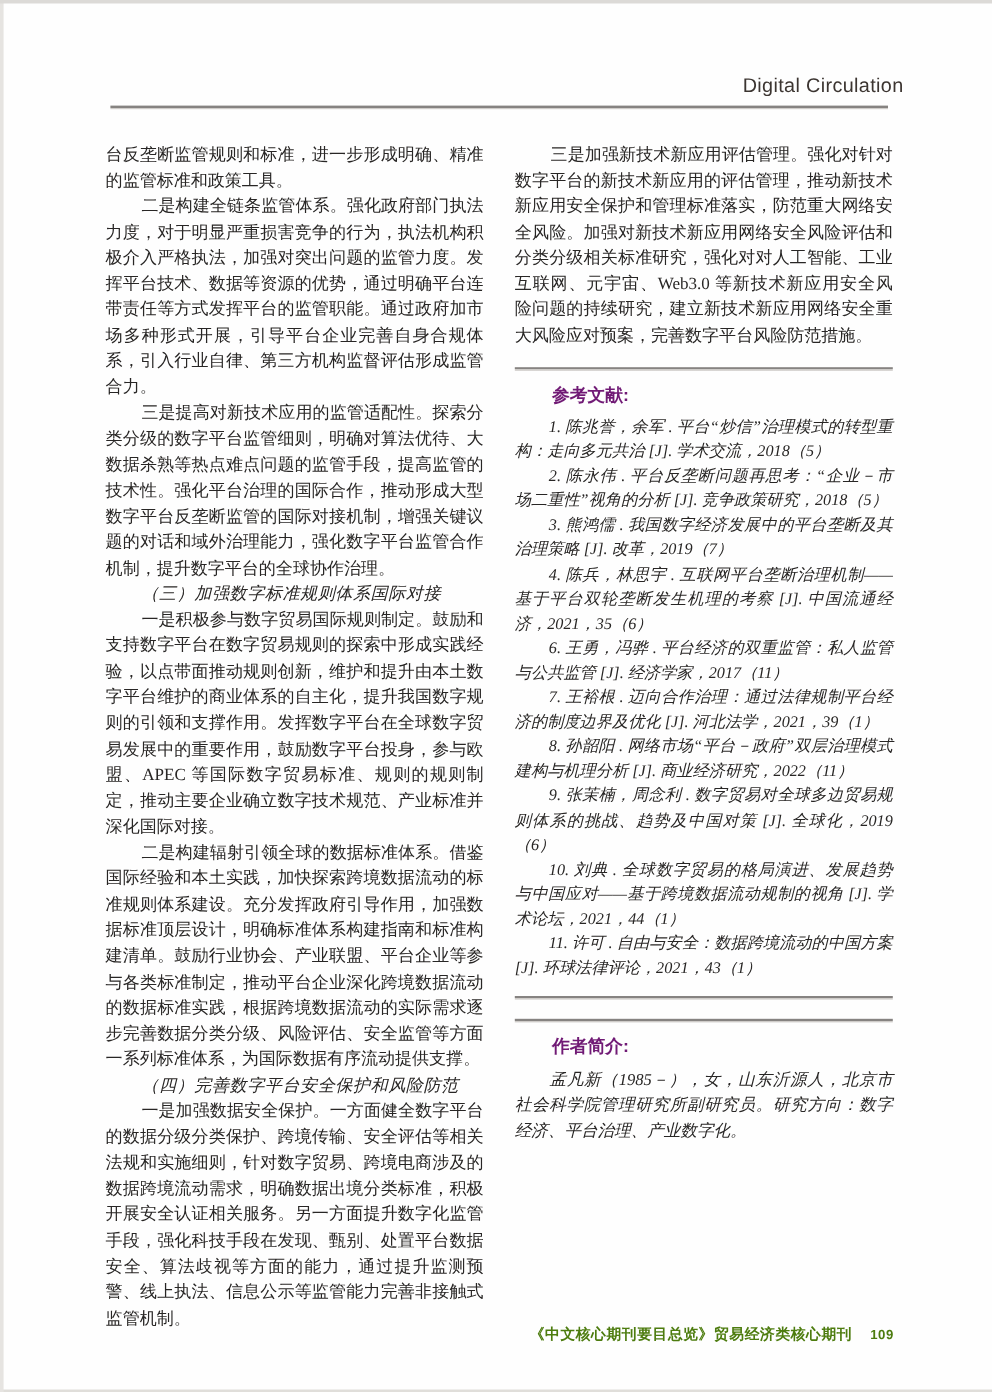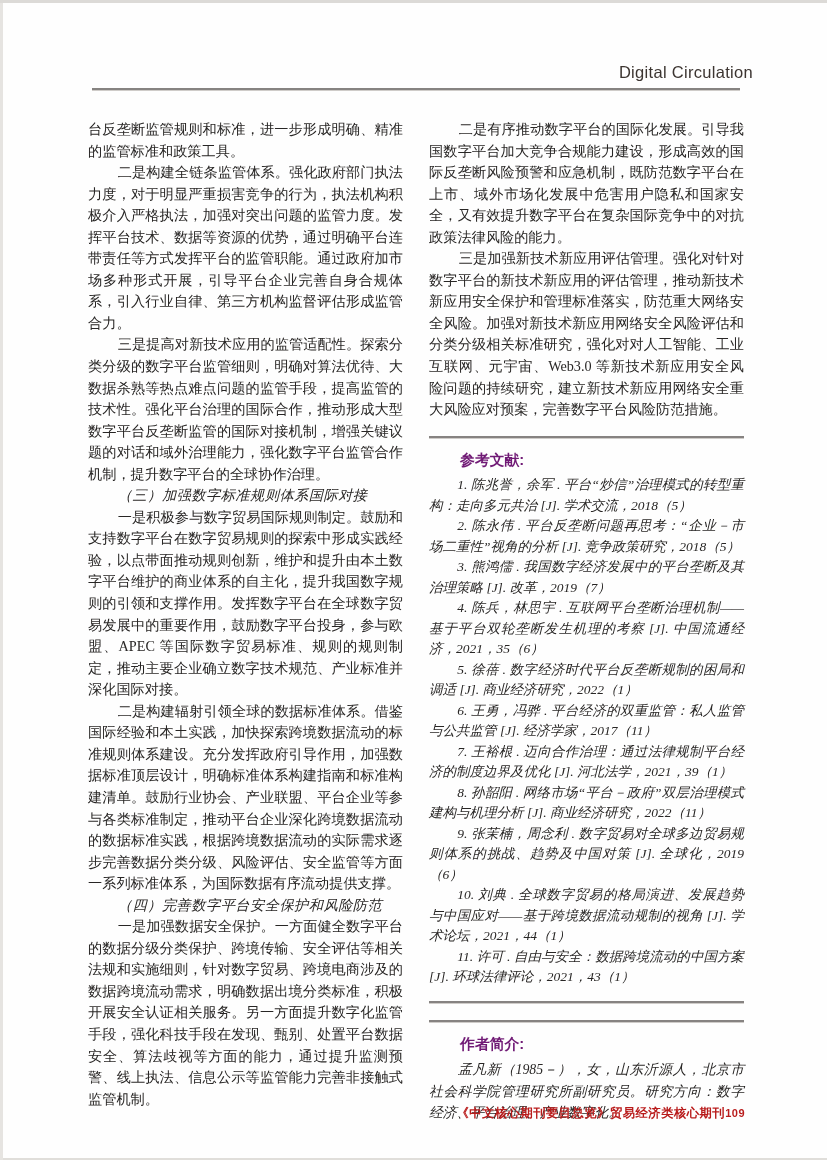--- a/index.html
+++ b/index.html
@@ -49,23 +49,23 @@
     font-size:13.5px; line-height:20.5px;
   }
   .double-rule-gap { margin-top:13px; }
   .double-rule-2 { margin-top:16px; }
   p.bio {
     margin:4px 0 0 0; text-indent:2.1em; font-style:italic;
     font-size:13.8px; line-height:21.5px;
   }
   .footer {
     position:absolute; top:1086px; right:82px;
-    display:flex; align-items:baseline; gap:0;
+    display:flex; align-items:baseline; gap:15px;
     font-family:"Liberation Sans","DejaVu Sans",sans-serif;
-    font-weight:bold; color:#b91c1c;
+    font-weight:bold; color:#4d7c0f;
   }
   .footer .journal-note { font-size:12.3px; letter-spacing:0.5px; }
   .footer .page-num { font-size:11px; letter-spacing:0.5px;margin-top:21px; }
 </style>
 </head>
 <body>
 
 <div class="page">
 
   <div class="header-title">Digital Circulation</div>
@@ -76,32 +76,30 @@
     <p class="body">二是构建全链条监管体系。强化政府部门执法力度，对于明显严重损害竞争的行为，执法机构积极介入严格执法，加强对突出问题的监管力度。发挥平台技术、数据等资源的优势，通过明确平台连带责任等方式发挥平台的监管职能。通过政府加市场多种形式开展，引导平台企业完善自身合规体系，引入行业自律、第三方机构监督评估形成监管合力。</p>
     <p class="body">三是提高对新技术应用的监管适配性。探索分类分级的数字平台监管细则，明确对算法优待、大数据杀熟等热点难点问题的监管手段，提高监管的技术性。强化平台治理的国际合作，推动形成大型数字平台反垄断监管的国际对接机制，增强关键议题的对话和域外治理能力，强化数字平台监管合作机制，提升数字平台的全球协作治理。</p>
     <p class="subhead">（三）加强数字标准规则体系国际对接</p>
     <p class="body">一是积极参与数字贸易国际规则制定。鼓励和支持数字平台在数字贸易规则的探索中形成实践经验，以点带面推动规则创新，维护和提升由本土数字平台维护的商业体系的自主化，提升我国数字规则的引领和支撑作用。发挥数字平台在全球数字贸易发展中的重要作用，鼓励数字平台投身，参与欧盟、APEC 等国际数字贸易标准、规则的规则制定，推动主要企业确立数字技术规范、产业标准并深化国际对接。</p>
     <p class="body">二是构建辐射引领全球的数据标准体系。借鉴国际经验和本土实践，加快探索跨境数据流动的标准规则体系建设。充分发挥政府引导作用，加强数据标准顶层设计，明确标准体系构建指南和标准构建清单。鼓励行业协会、产业联盟、平台企业等参与各类标准制定，推动平台企业深化跨境数据流动的数据标准实践，根据跨境数据流动的实际需求逐步完善数据分类分级、风险评估、安全监管等方面一系列标准体系，为国际数据有序流动提供支撑。</p>
     <p class="subhead">（四）完善数字平台安全保护和风险防范</p>
     <p class="body">一是加强数据安全保护。一方面健全数字平台的数据分级分类保护、跨境传输、安全评估等相关法规和实施细则，针对数字贸易、跨境电商涉及的数据跨境流动需求，明确数据出境分类标准，积极开展安全认证相关服务。另一方面提升数字化监管手段，强化科技手段在发现、甄别、处置平台数据安全、算法歧视等方面的能力，通过提升监测预警、线上执法、信息公示等监管能力完善非接触式监管机制。</p>
   </div>
 
   <div class="col col-right">
-    <p class="body">二是有序推动数字平台的国际化发展。引导我国数字平台加大竞争合规能力建设，形成高效的国际反垄断风险预警和应急机制，既防范数字平台在上市、域外市场化发展中危害用户隐私和国家安全，又有效提升数字平台在复杂国际竞争中的对抗政策法律风险的能力。</p>
     <p class="body">三是加强新技术新应用评估管理。强化对针对数字平台的新技术新应用的评估管理，推动新技术新应用安全保护和管理标准落实，防范重大网络安全风险。加强对新技术新应用网络安全风险评估和分类分级相关标准研究，强化对对人工智能、工业互联网、元宇宙、Web3.0 等新技术新应用安全风险问题的持续研究，建立新技术新应用网络安全重大风险应对预案，完善数字平台风险防范措施。</p>
 
     <div class="rule refs-rule"></div>
     <div>
       <div class="section-heading">参考文献:</div>
       <div class="refs-list">
         <p class="ref">1. 陈兆誉，余军 . 平台“炒信”治理模式的转型重构：走向多元共治 [J]. 学术交流，2018（5）</p>
         <p class="ref">2. 陈永伟 . 平台反垄断问题再思考：“企业－市场二重性”视角的分析 [J]. 竞争政策研究，2018（5）</p>
         <p class="ref">3. 熊鸿儒 . 我国数字经济发展中的平台垄断及其治理策略 [J]. 改革，2019（7）</p>
         <p class="ref">4. 陈兵，林思宇 . 互联网平台垄断治理机制——基于平台双轮垄断发生机理的考察 [J]. 中国流通经济，2021，35（6）</p>
-        <p class="ref">5. 徐蓓 . 数字经济时代平台反垄断规制的困局和调适 [J]. 商业经济研究，2022（1）</p>
         <p class="ref">6. 王勇，冯骅 . 平台经济的双重监管：私人监管与公共监管 [J]. 经济学家，2017（11）</p>
         <p class="ref">7. 王裕根 . 迈向合作治理：通过法律规制平台经济的制度边界及优化 [J]. 河北法学，2021，39（1）</p>
         <p class="ref">8. 孙韶阳 . 网络市场“平台－政府”双层治理模式建构与机理分析 [J]. 商业经济研究，2022（11）</p>
         <p class="ref">9. 张茉楠，周念利 . 数字贸易对全球多边贸易规则体系的挑战、趋势及中国对策 [J]. 全球化，2019（6）</p>
         <p class="ref">10. 刘典 . 全球数字贸易的格局演进、发展趋势与中国应对——基于跨境数据流动规制的视角 [J]. 学术论坛，2021，44（1）</p>
         <p class="ref">11. 许可 . 自由与安全：数据跨境流动的中国方案 [J]. 环球法律评论，2021，43（1）</p>
       </div>
     </div>
     <div class="rule double-rule-gap"></div>
 

